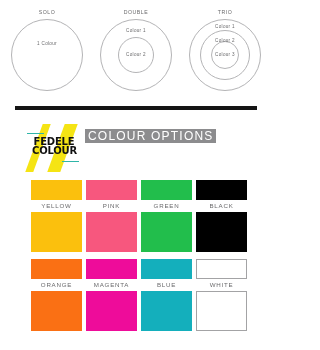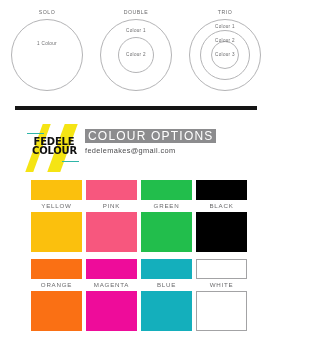--- a/index.html
+++ b/index.html
@@ -260,21 +260,20 @@
     <div class="logo-tick t1" style="background: rgb(47, 181, 168);"></div>
     <div class="logo-tick t2" style="background: rgb(47, 181, 168);"></div>
     <div class="logo-words">
       <span style="color: rgb(17, 17, 17);">FEDELE</span>
       <span style="color: rgb(17, 17, 17);">COLOUR</span>
     </div>
   </div>
 
   <div class="brand-text">
     <div class="banner" style="background: rgb(140, 140, 142);">COLOUR OPTIONS</div>
-    <span class="contact-line">fedelemakes@gmail.com</span>
   </div>
 </div>
 
 <div class="swatch-grid">
 
   <div class="swatch-row r0">
     <div class="swatch c0">
       <div class="swatch-top" style="background: rgb(251, 192, 13);"></div>
       <div class="swatch-bottom" style="background: rgb(251, 192, 13);"></div>
       <div class="swatch-label">YELLOW</div>

